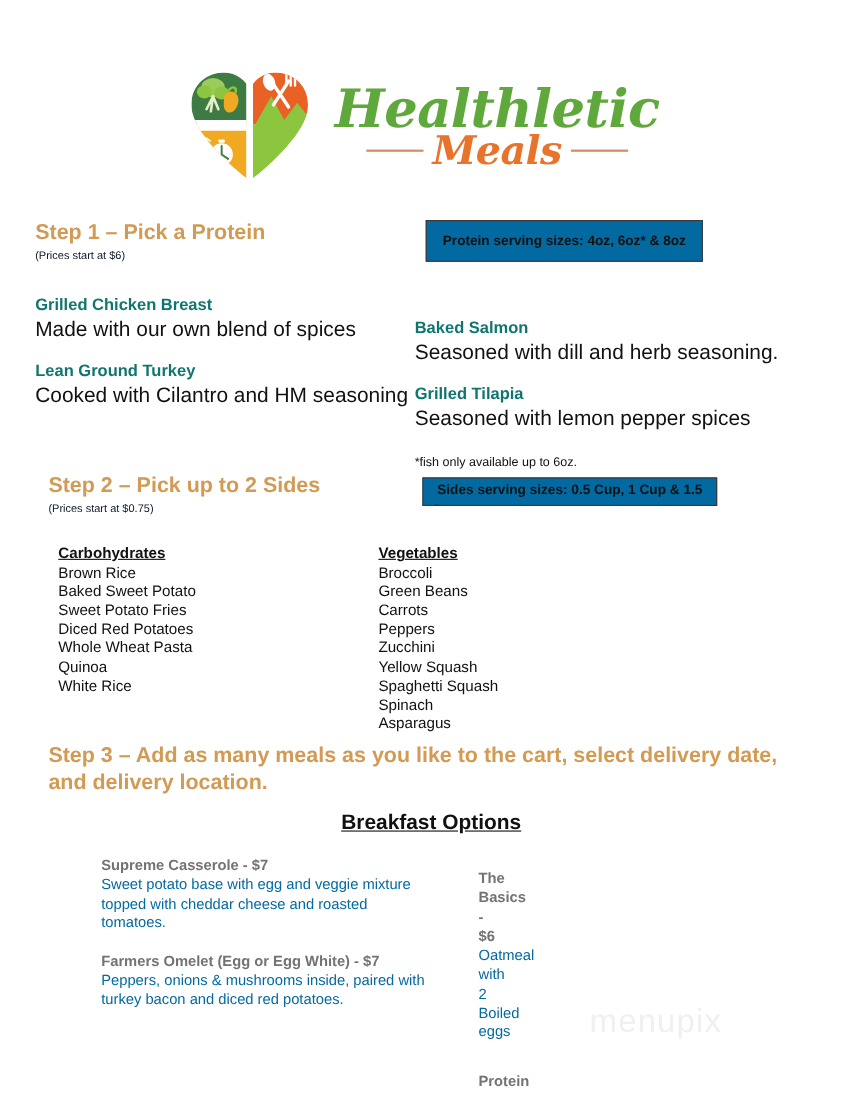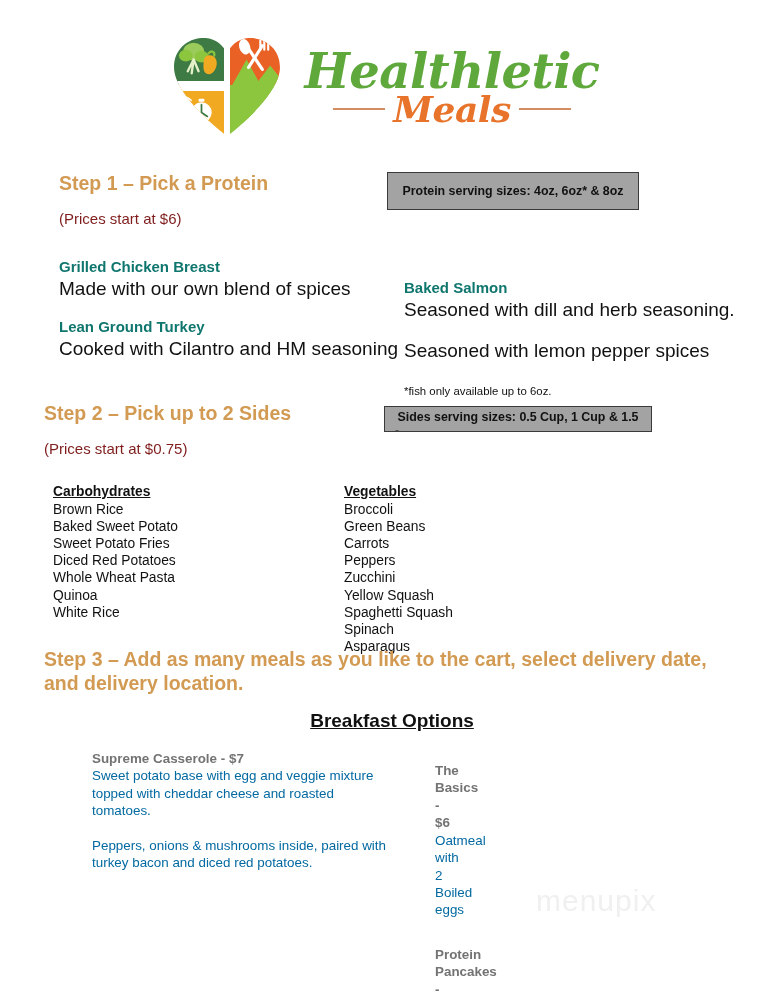--- a/index.html
+++ b/index.html
@@ -25,20 +25,21 @@
   }
 
   
   .logo-block {
     display: flex;
     align-items: center;
     justify-content: center;
     gap: 18px;
     padding-top: 32px;
     height: 140px;
+    margin-top: 28px;
   }
   .logo-mark { width: 118px; height: 104px; display:block; }
 
   .logo-word {
     display: flex;
     flex-direction: column;
     align-items: center;
     line-height: 1;
     margin-top: 2px;
   }
@@ -72,28 +73,28 @@
   }
 
   
   .step-head {
     font-size: 19.5px;
     font-weight: bold;
     color: #D29A52;
     line-height: 1.18;
   }
   .step-sub {
-    font-size: 15px;
-    color: #7f1d1d;
-    margin-top: 15px;
+    font-size: 10px;
+    color: #0f172a;
+    margin-top: 4px;
   }
 
   .sec1 {
     position: absolute;
-    left: 59px;
+    left: 32px;
     top: 172px;
     width: 680px;
   }
 
   .twocol {
     display: flex;
     width: 100%;
   }
   .col-l { width: 345px; }
   .col-r { width: 335px; }
@@ -113,21 +114,21 @@
 
   .note {
     font-size: 11.4px;
     color: #111;
     margin-top: 22px;
   }
 
   
   .info-box {
     border: 1.6px solid #3a3a3a;
-    background: #a3a3a3;
+    background: #0369a1;
     display: flex;
     align-items: center;
     justify-content: center;
     text-align: center;
     font-size: 12.4px;
     font-weight: bold;
     color: #111;
     overflow: hidden;
   }
   #protein-box {
@@ -330,20 +331,21 @@
           <div class="item-desc">Cooked with Cilantro and HM seasoning</div>
         </div>
       </div>
 
       <div class="col-r proteins-right">
         <div class="item" style="margin-top:0">
           <div class="item-title">Baked Salmon</div>
           <div class="item-desc">Seasoned with dill and herb seasoning.</div>
         </div>
         <div class="item">
+          <div class="item-title">Grilled Tilapia</div>
           <div class="item-desc">Seasoned with lemon pepper spices</div>
         </div>
         <div class="note">*fish only available up to 6oz.</div>
       </div>
     </div>
   </div>
 
   <div class="info-box" id="protein-box">
     <span>Protein serving sizes: 4oz, 6oz* &amp; 8oz</span>
   </div>
@@ -392,20 +394,21 @@
 
   <div class="breakfast-title">Breakfast Options</div>
 
   <div class="breakfast-wrap">
     <div class="bk-col-l">
       <div class="bk-item">
         <div class="bk-name">Supreme Casserole - $7</div>
         <div class="bk-desc">Sweet potato base with egg and veggie mixture topped with cheddar cheese and roasted tomatoes.</div>
       </div>
       <div class="bk-item" style="margin-top:12px">
+        <div class="bk-name">Farmers Omelet (Egg or Egg White) - $7</div>
         <div class="bk-desc">Peppers, onions &amp; mushrooms inside, paired with turkey bacon and diced red potatoes.</div>
       </div>
     </div>
 
     <div class="bk-col-r">
       <div class="bk-item">
         <div class="bk-name">The Basics - $6</div>
         <div class="bk-desc">Oatmeal with 2 Boiled eggs</div>
       </div>
       <div class="bk-item">

